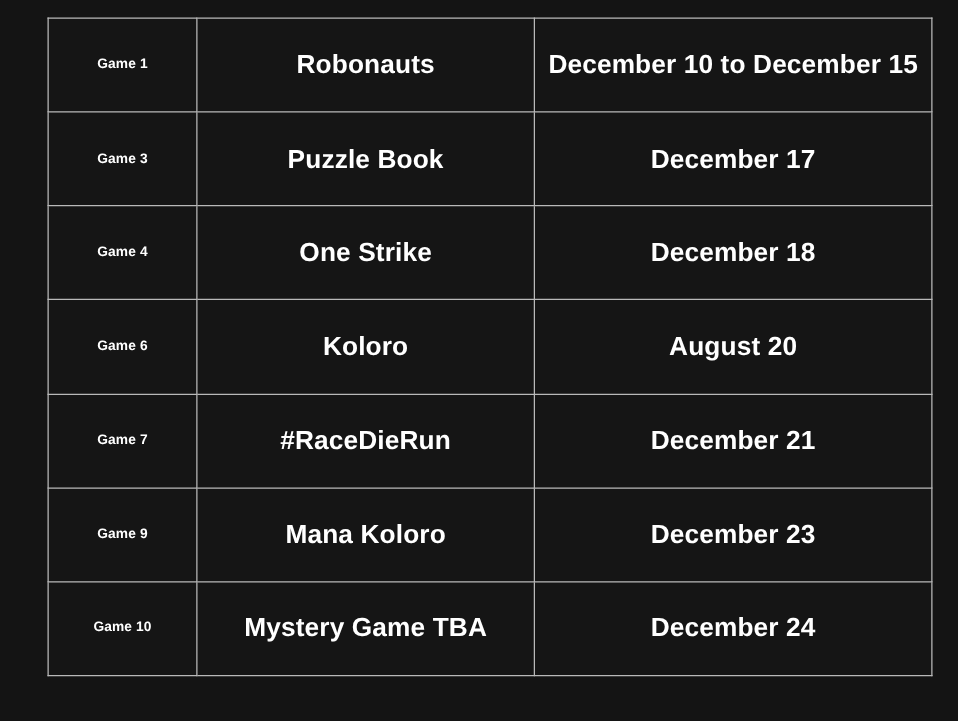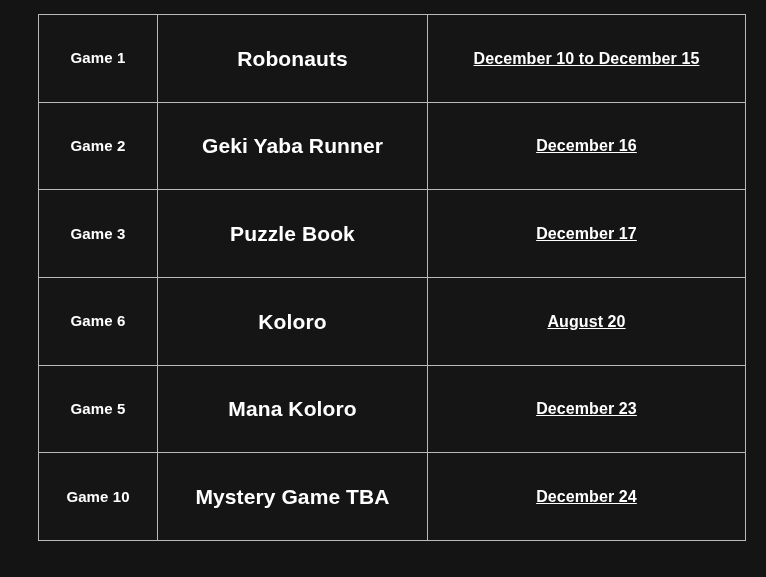--- a/index.html
+++ b/index.html
@@ -39,57 +39,62 @@
     background: #151515;
     padding: 0 4px;
     line-height: 1.2;
     letter-spacing: 0.1px;
   }
 
   col.col-slot   { width: 119px; }
   col.col-title  { width: 270px; }
   col.col-date   { width: 318px; }
 
-  td.cell-slot  { font-size: 15px; }
+  td.cell-slot  { font-size: 11px; }
   td.cell-title { font-size: 21px; }
-  td.cell-date  { font-size: 16px; text-decoration: underline; }
+  td.cell-date  { font-size: 21px; }
 </style>
 </head>
 <body>
 
 <div id="schedule-wrap">
   <table id="schedule-table">
     <colgroup>
       <col class="col-slot">
       <col class="col-title">
       <col class="col-date">
     </colgroup>
     <tbody>
       <tr>
         <td class="cell-slot">Game 1</td>
         <td class="cell-title">Robonauts</td>
         <td class="cell-date">December 10 to December 15</td>
       </tr>
       <tr>
-        <td class="cell-slot">Game 2</td>
-        <td class="cell-title">Geki Yaba Runner</td>
-        <td class="cell-date">December 16</td>
-      </tr>
-      <tr>
         <td class="cell-slot">Game 3</td>
         <td class="cell-title">Puzzle Book</td>
         <td class="cell-date">December 17</td>
+      </tr>
+      <tr>
+        <td class="cell-slot">Game 4</td>
+        <td class="cell-title">One Strike</td>
+        <td class="cell-date">December 18</td>
       </tr>
       <tr>
         <td class="cell-slot">Game 6</td>
         <td class="cell-title">Koloro</td>
         <td class="cell-date">August 20</td>
       </tr>
       <tr>
-        <td class="cell-slot">Game 5</td>
+        <td class="cell-slot">Game 7</td>
+        <td class="cell-title">#RaceDieRun</td>
+        <td class="cell-date">December 21</td>
+      </tr>
+      <tr>
+        <td class="cell-slot">Game 9</td>
         <td class="cell-title">Mana Koloro</td>
         <td class="cell-date">December 23</td>
       </tr>
       <tr>
         <td class="cell-slot">Game 10</td>
         <td class="cell-title">Mystery Game TBA</td>
         <td class="cell-date">December 24</td>
       </tr>
     </tbody>
   </table>

